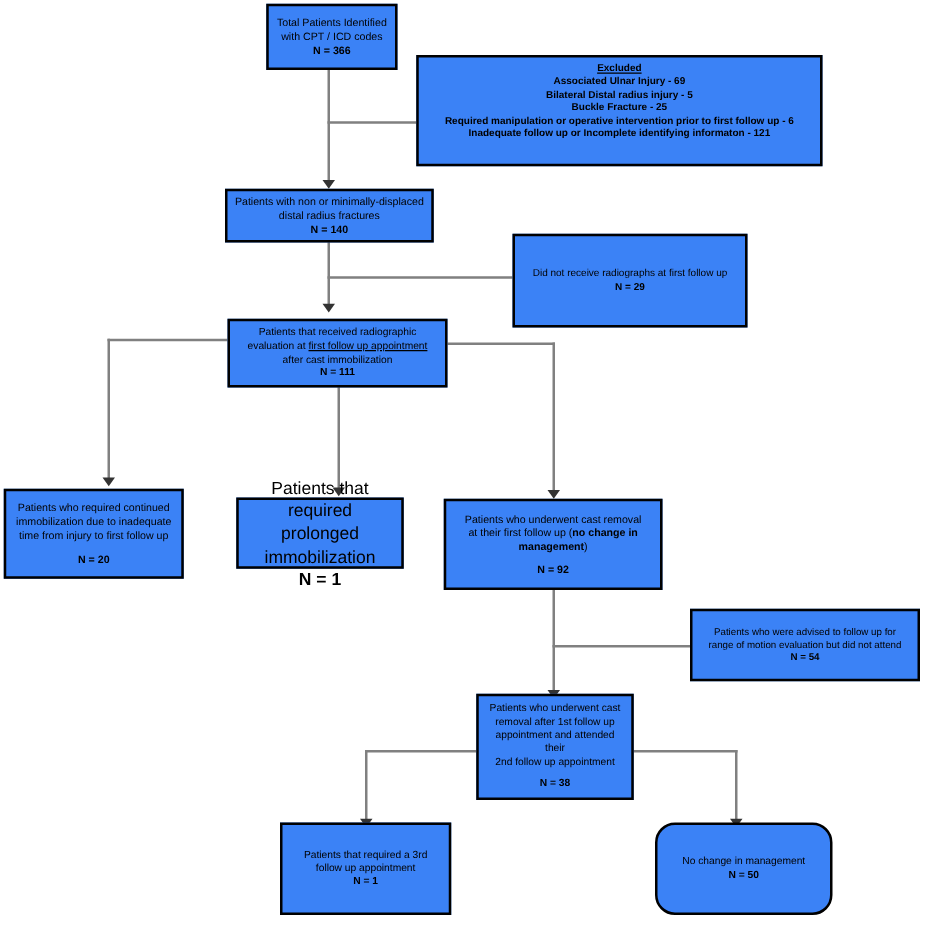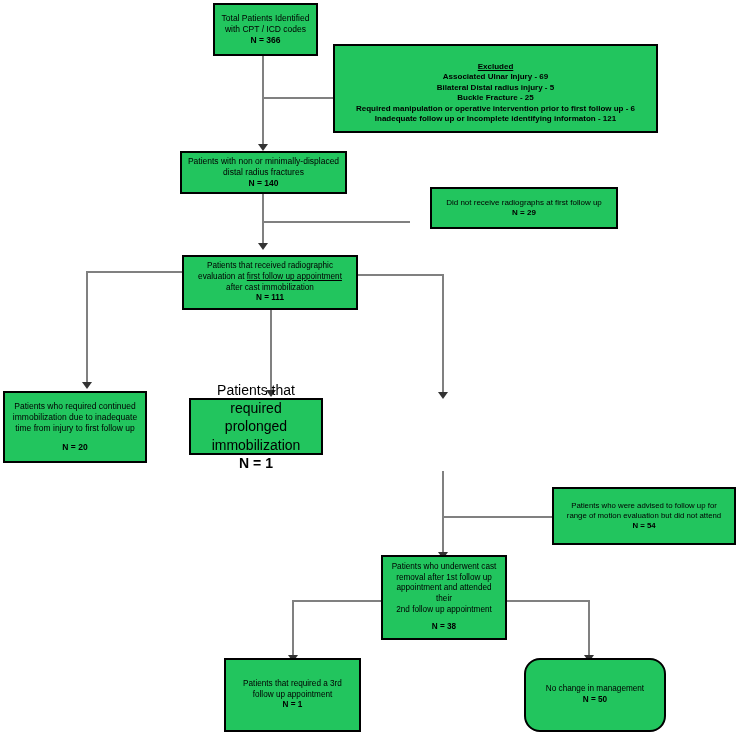--- a/index.html
+++ b/index.html
@@ -12,21 +12,21 @@
     width: 740px;
     height: 740px;
     background: #ffffff;
     font-family: "Liberation Sans", sans-serif;
     overflow: hidden;
   }
   .node {
     position: absolute;
     box-sizing: border-box;
     border: 2px solid #000000;
-    background: #22c55e;
+    background: #3b82f6;
     display: flex;
     flex-direction: column;
     align-items: center;
     justify-content: center;
     text-align: center;
     color: #000000;
     line-height: 1.30;
     padding: 3px 5px;
     z-index: 3;
   }
@@ -91,36 +91,36 @@
   <div class="h-line" style="left:506px; top:600px; width:84px;"></div>
   <div class="v-line" style="left:588px; top:600px; height:57px;"></div>
   <div class="arrow" style="left:584px; top:655px;"></div>
 
   <div class="node" style="left:213px; top:3px; width:105px; height:53px; font-size:8.5px;">
     <span class="line">Total Patients Identified</span>
     <span class="line">with CPT / ICD codes</span>
     <span class="nline">N = 366</span>
   </div>
 
-  <div class="node" style="left:333px; top:44px; width:325px; height:89px; font-size:8px; justify-content:flex-start; padding-top:16px;">
+  <div class="node" style="left:333px; top:44px; width:325px; height:89px; font-size:8px; justify-content:flex-start; padding-top:4px;">
     <span class="line u b">Excluded</span>
     <span class="line b">Associated Ulnar Injury - 69</span>
     <span class="line b">Bilateral Distal radius injury - 5</span>
     <span class="line b">Buckle Fracture - 25</span>
     <span class="line b">Required manipulation or operative intervention prior to first follow up  - 6</span>
     <span class="line b">Inadequate follow up or Incomplete identifying informaton - 121</span>
   </div>
 
   <div class="node" style="left:180px; top:151px; width:167px; height:43px; font-size:8.5px;">
     <span class="line">Patients with non or minimally-displaced</span>
     <span class="line">distal radius fractures</span>
     <span class="nline">N = 140</span>
   </div>
 
-  <div class="node" style="left:430px; top:187px; width:188px; height:42px; font-size:8px;">
+  <div class="node" style="left:410px; top:187px; width:188px; height:75px; font-size:8px;">
     <span class="line">Did not receive radiographs at first follow up</span>
     <span class="nline">N = 29</span>
   </div>
 
   <div class="node" style="left:182px; top:255px; width:176px; height:55px; font-size:8.2px;">
     <span class="line">Patients that received radiographic</span>
     <span class="line"><span>evaluation at </span><span class="u">first follow up appointment</span></span>
     <span class="line">after cast immobilization</span>
     <span class="nline">N = 111</span>
   </div>
@@ -132,20 +132,27 @@
     <span class="gap"></span>
     <span class="nline">N = 20</span>
   </div>
 
   <div class="node" style="left:189px; top:398px; width:134px; height:57px; font-size:14px;">
     <span class="line">Patients that required</span>
     <span class="line">prolonged immobilization</span>
     <span class="nline">N = 1</span>
   </div>
 
+  <div class="node" style="left:355px; top:399px; width:175px; height:73px; font-size:8.5px;">
+    <span class="line">Patients who underwent cast removal</span>
+    <span class="line"><span>at their first follow up (</span><span class="b">no change in</span></span>
+    <span class="line"><span class="b">management</span><span>)</span></span>
+    <span class="gap"></span>
+    <span class="nline">N = 92</span>
+  </div>
 
   <div class="node" style="left:552px; top:487px; width:184px; height:58px; font-size:7.8px;">
     <span class="line">Patients who were advised to follow up for</span>
     <span class="line">range of motion evaluation but did not attend</span>
     <span class="nline">N = 54</span>
   </div>
 
   <div class="node" style="left:381px; top:555px; width:126px; height:85px; font-size:8.2px;">
     <span class="line">Patients who underwent cast</span>
     <span class="line">removal after 1st follow up</span>

